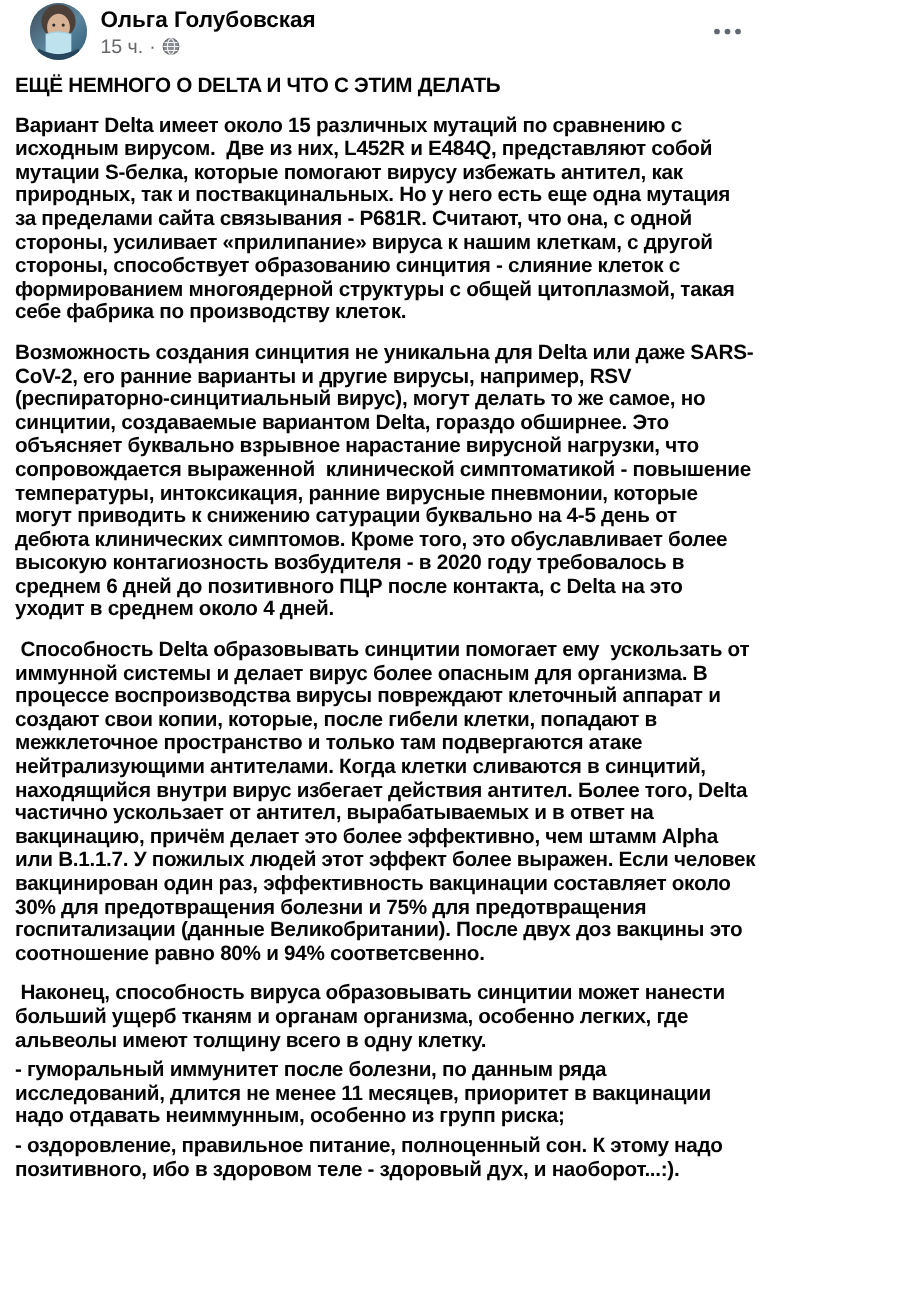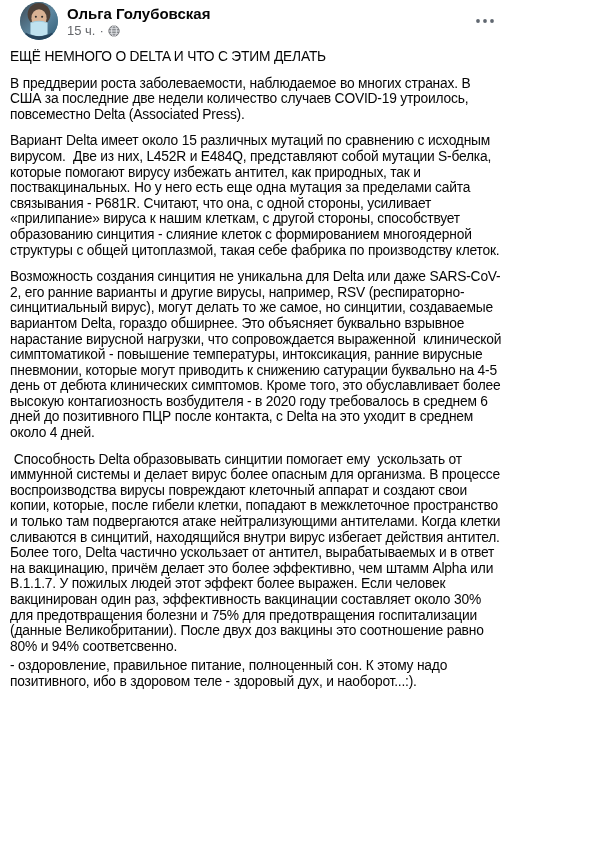--- a/index.html
+++ b/index.html
@@ -60,20 +60,21 @@
   .content {
     padding: 9px 13px 12px 10px;
     font-size: 13.8px;
     line-height: 15.6px;
     letter-spacing: -0.2px;
     color: #050505;
   }
   .content p {
     margin: 0;
     white-space: pre-wrap;
+    font-weight: bold;
   }
   .content p + p { margin-top: 11px; }
   .content p.bullet { margin-top: 4px; }
   .content p.bullet-first { margin-top: 8px; }
 </style>
 </head>
 <body>
 
 <div class="post">
 
@@ -127,20 +128,21 @@
         <circle cx="3" cy="3" r="1.9" fill="#606770"></circle>
         <circle cx="10" cy="3" r="1.9" fill="#606770"></circle>
         <circle cx="17" cy="3" r="1.9" fill="#606770"></circle>
       </svg>
     </div>
 
   </div>
 
   <div class="content">
     <p>ЕЩЁ НЕМНОГО О DELTA И ЧТО С ЭТИМ ДЕЛАТЬ</p>
-    <p>В преддверии роста заболеваемости, наблюдаемое во многих странах. В США за последние две недели количество случаев COVID-19 утроилось, повсеместно Delta (Associated Press).</p>
     <p>Вариант Delta имеет около 15 различных мутаций по сравнению с исходным вирусом.  Две из них, L452R и E484Q, представляют собой мутации S-белка, которые помогают вирусу избежать антител, как природных, так и поствакцинальных. Но у него есть еще одна мутация за пределами сайта связывания - P681R. Считают, что она, с одной стороны, усиливает «прилипание» вируса к нашим клеткам, с другой стороны, способствует образованию синцития - слияние клеток с формированием многоядерной структуры с общей цитоплазмой, такая себе фабрика по производству клеток.</p>
     <p>Возможность создания синцития не уникальна для Delta или даже SARS-CoV-2, его ранние варианты и другие вирусы, например, RSV (респираторно-синцитиальный вирус), могут делать то же самое, но синцитии, создаваемые вариантом Delta, гораздо обширнее. Это объясняет буквально взрывное нарастание вирусной нагрузки, что сопровождается выраженной  клинической симптоматикой - повышение температуры, интоксикация, ранние вирусные пневмонии, которые могут приводить к снижению сатурации буквально на 4-5 день от дебюта клинических симптомов. Кроме того, это обуславливает более высокую контагиозность возбудителя - в 2020 году требовалось в среднем 6 дней до позитивного ПЦР после контакта, с Delta на это уходит в среднем около 4 дней.</p>
     <p> Способность Delta образовывать синцитии помогает ему  ускользать от иммунной системы и делает вирус более опасным для организма. В процессе воспроизводства вирусы повреждают клеточный аппарат и создают свои копии, которые, после гибели клетки, попадают в межклеточное пространство и только там подвергаются атаке нейтрализующими антителами. Когда клетки сливаются в синцитий, находящийся внутри вирус избегает действия антител. Более того, Delta частично ускользает от антител, вырабатываемых и в ответ на вакцинацию, причём делает это более эффективно, чем штамм Alpha или B.1.1.7. У пожилых людей этот эффект более выражен. Если человек вакцинирован один раз, эффективность вакцинации составляет около 30% для предотвращения болезни и 75% для предотвращения госпитализации (данные Великобритании). После двух доз вакцины это соотношение равно 80% и 94% соответсвенно.</p>
+    <p> Наконец, способность вируса образовывать синцитии может нанести больший ущерб тканям и органам организма, особенно легких, где альвеолы имеют толщину всего в одну клетку.</p>
+    <p class="bullet">- гуморальный иммунитет после болезни, по данным ряда исследований, длится не менее 11 месяцев, приоритет в вакцинации надо отдавать неиммунным, особенно из групп риска;</p>
     <p class="bullet">- оздоровление, правильное питание, полноценный сон. К этому надо позитивного, ибо в здоровом теле - здоровый дух, и наоборот...:).</p>
   </div>
 
 </div>
 
 </body></html>

